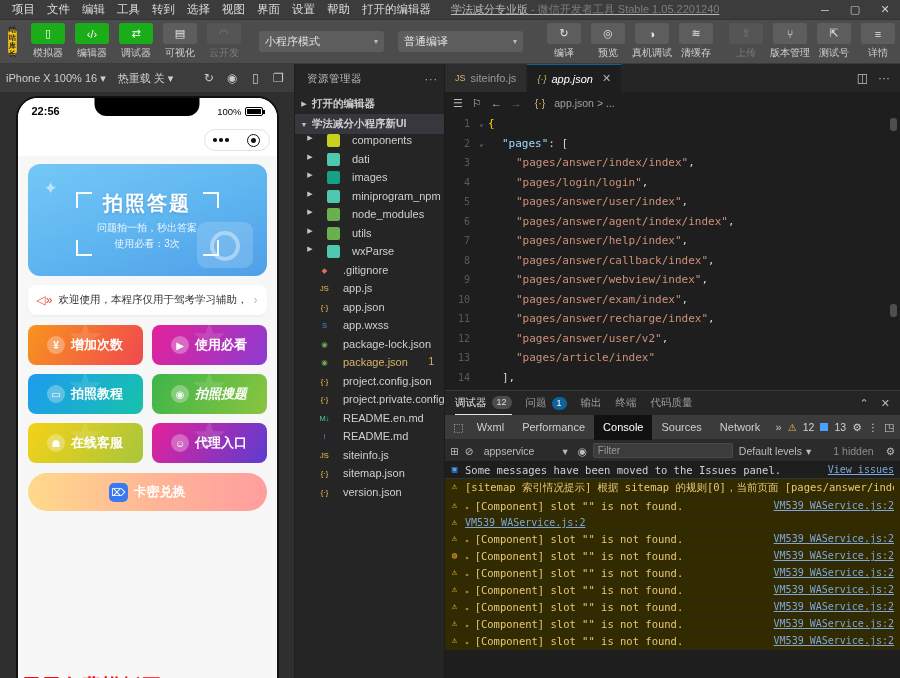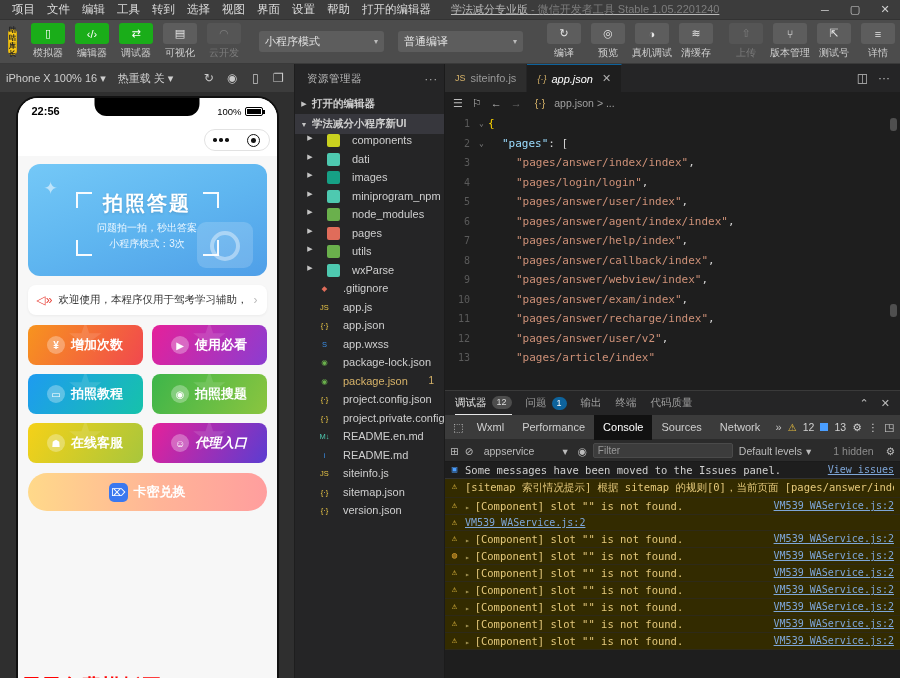--- a/index.html
+++ b/index.html
@@ -368,21 +368,21 @@
           </div>
           <div class="pbody">
             <div class="banner">
               <span class="spark">✦</span>
               <span class="frame-c fc-tl"></span>
               <span class="frame-c fc-tr"></span>
               <span class="frame-c fc-bl"></span>
               <span class="frame-c fc-br"></span>
               <div class="bt">拍照答题</div>
               <div class="bs">问题拍一拍，秒出答案</div>
-              <div class="bc">小程序模式：3次</div>
+              <div class="bc">使用必看：3次</div>
               <span class="camera-wm"></span>
             </div>
             <div class="notice">
               <span class="horn">◁»</span>
               <span class="ntext">欢迎使用，本程序仅用于驾考学习辅助，｝</span>
               <span class="chev">›</span>
             </div>
             <div class="grid" id="phone-grid">
                 <div class="cell" style="background: linear-gradient(120deg, rgb(247, 148, 30), rgb(241, 72, 78));">
                   <span class="cico">¥</span>
@@ -391,29 +391,29 @@
                 <div class="cell" style="background: linear-gradient(120deg, rgb(229, 33, 154), rgb(139, 61, 209));">
                   <span class="cico">▶</span>
                   <span style="position: relative;">使用必看</span>
                 </div>
                 <div class="cell" style="background: linear-gradient(120deg, rgb(30, 155, 240), rgb(22, 194, 171));">
                   <span class="cico">▭</span>
                   <span style="position: relative;">拍照教程</span>
                 </div>
                 <div class="cell" style="background: linear-gradient(120deg, rgb(61, 181, 74), rgb(139, 197, 63));">
                   <span class="cico">◉</span>
-                  <span style="position: relative;">拍照搜题</span>
+                  <span style="position: relative; font-style: italic;">拍照搜题</span>
                 </div>
                 <div class="cell" style="background: linear-gradient(120deg, rgb(245, 209, 24), rgb(168, 198, 60));">
                   <span class="cico">☗</span>
                   <span style="position: relative;">在线客服</span>
                 </div>
                 <div class="cell" style="background: linear-gradient(120deg, rgb(229, 33, 154), rgb(91, 61, 209));">
                   <span class="cico">☺</span>
-                  <span style="position: relative; font-style: italic;">代理入口</span>
+                  <span style="position: relative;">代理入口</span>
                 </div>
               </div>
             <div class="pill">
               <span class="pico">⌦</span>
               <span>卡密兑换</span>
             </div>
           </div>
           <div class="wm">天天免费模板网  www.53463.com</div>
         </div>
       </div>
@@ -450,25 +450,20 @@
           </div>
           <div class="frow">
             <span class="caret">▶</span>
             <span class="fi folder" style="background: rgb(78, 201, 176);"></span>
             <span>miniprogram_npm</span>
           </div>
           <div class="frow">
             <span class="caret">▶</span>
             <span class="fi folder" style="background: rgb(106, 176, 76);"></span>
             <span>node_modules</span>
-          </div>
-          <div class="frow">
-            <span class="caret">▶</span>
-            <span class="fi folder" style="background: rgb(224, 108, 90);"></span>
-            <span>pages</span>
           </div>
           <div class="frow">
             <span class="caret">▶</span>
             <span class="fi folder" style="background: rgb(106, 176, 76);"></span>
             <span>utils</span>
           </div>
           <div class="frow">
             <span class="caret">▶</span>
             <span class="fi folder" style="background: rgb(78, 201, 176);"></span>
             <span>wxParse</span>
@@ -561,20 +556,21 @@
             <div class="cline"><span class="gut">4</span><span class="fold"></span><span style="padding-left: 28px;"><span class="k-str">"pages/login/login"</span><span class="k-pun">,</span></span></div>
             <div class="cline"><span class="gut">5</span><span class="fold"></span><span style="padding-left: 28px;"><span class="k-str">"pages/answer/user/index"</span><span class="k-pun">,</span></span></div>
             <div class="cline"><span class="gut">6</span><span class="fold"></span><span style="padding-left: 28px;"><span class="k-str">"pages/answer/agent/index/index"</span><span class="k-pun">,</span></span></div>
             <div class="cline"><span class="gut">7</span><span class="fold"></span><span style="padding-left: 28px;"><span class="k-str">"pages/answer/help/index"</span><span class="k-pun">,</span></span></div>
             <div class="cline"><span class="gut">8</span><span class="fold"></span><span style="padding-left: 28px;"><span class="k-str">"pages/answer/callback/index"</span><span class="k-pun">,</span></span></div>
             <div class="cline"><span class="gut">9</span><span class="fold"></span><span style="padding-left: 28px;"><span class="k-str">"pages/answer/webview/index"</span><span class="k-pun">,</span></span></div>
             <div class="cline"><span class="gut">10</span><span class="fold"></span><span style="padding-left: 28px;"><span class="k-str">"pages/answer/exam/index"</span><span class="k-pun">,</span></span></div>
             <div class="cline"><span class="gut">11</span><span class="fold"></span><span style="padding-left: 28px;"><span class="k-str">"pages/answer/recharge/index"</span><span class="k-pun">,</span></span></div>
             <div class="cline"><span class="gut">12</span><span class="fold"></span><span style="padding-left: 28px;"><span class="k-str">"pages/answer/user/v2"</span><span class="k-pun">,</span></span></div>
             <div class="cline"><span class="gut">13</span><span class="fold"></span><span style="padding-left: 28px;"><span class="k-str">"pages/article/index"</span></span></div>
+            <div class="cline"><span class="gut">14</span><span class="fold"></span><span style="padding-left: 14px;"><span class="k-pun">],</span></span></div>
             <div class="cline"></div>
           </div>
         <div class="vscroll">
           <div class="vthumb" style="top:4px;height:13px"></div>
           <div class="vthumb" style="top:190px;height:13px"></div>
         </div>
       </div>
 
       <div class="dbg">
         <div class="dbgtabs" id="dbg-tabs">

